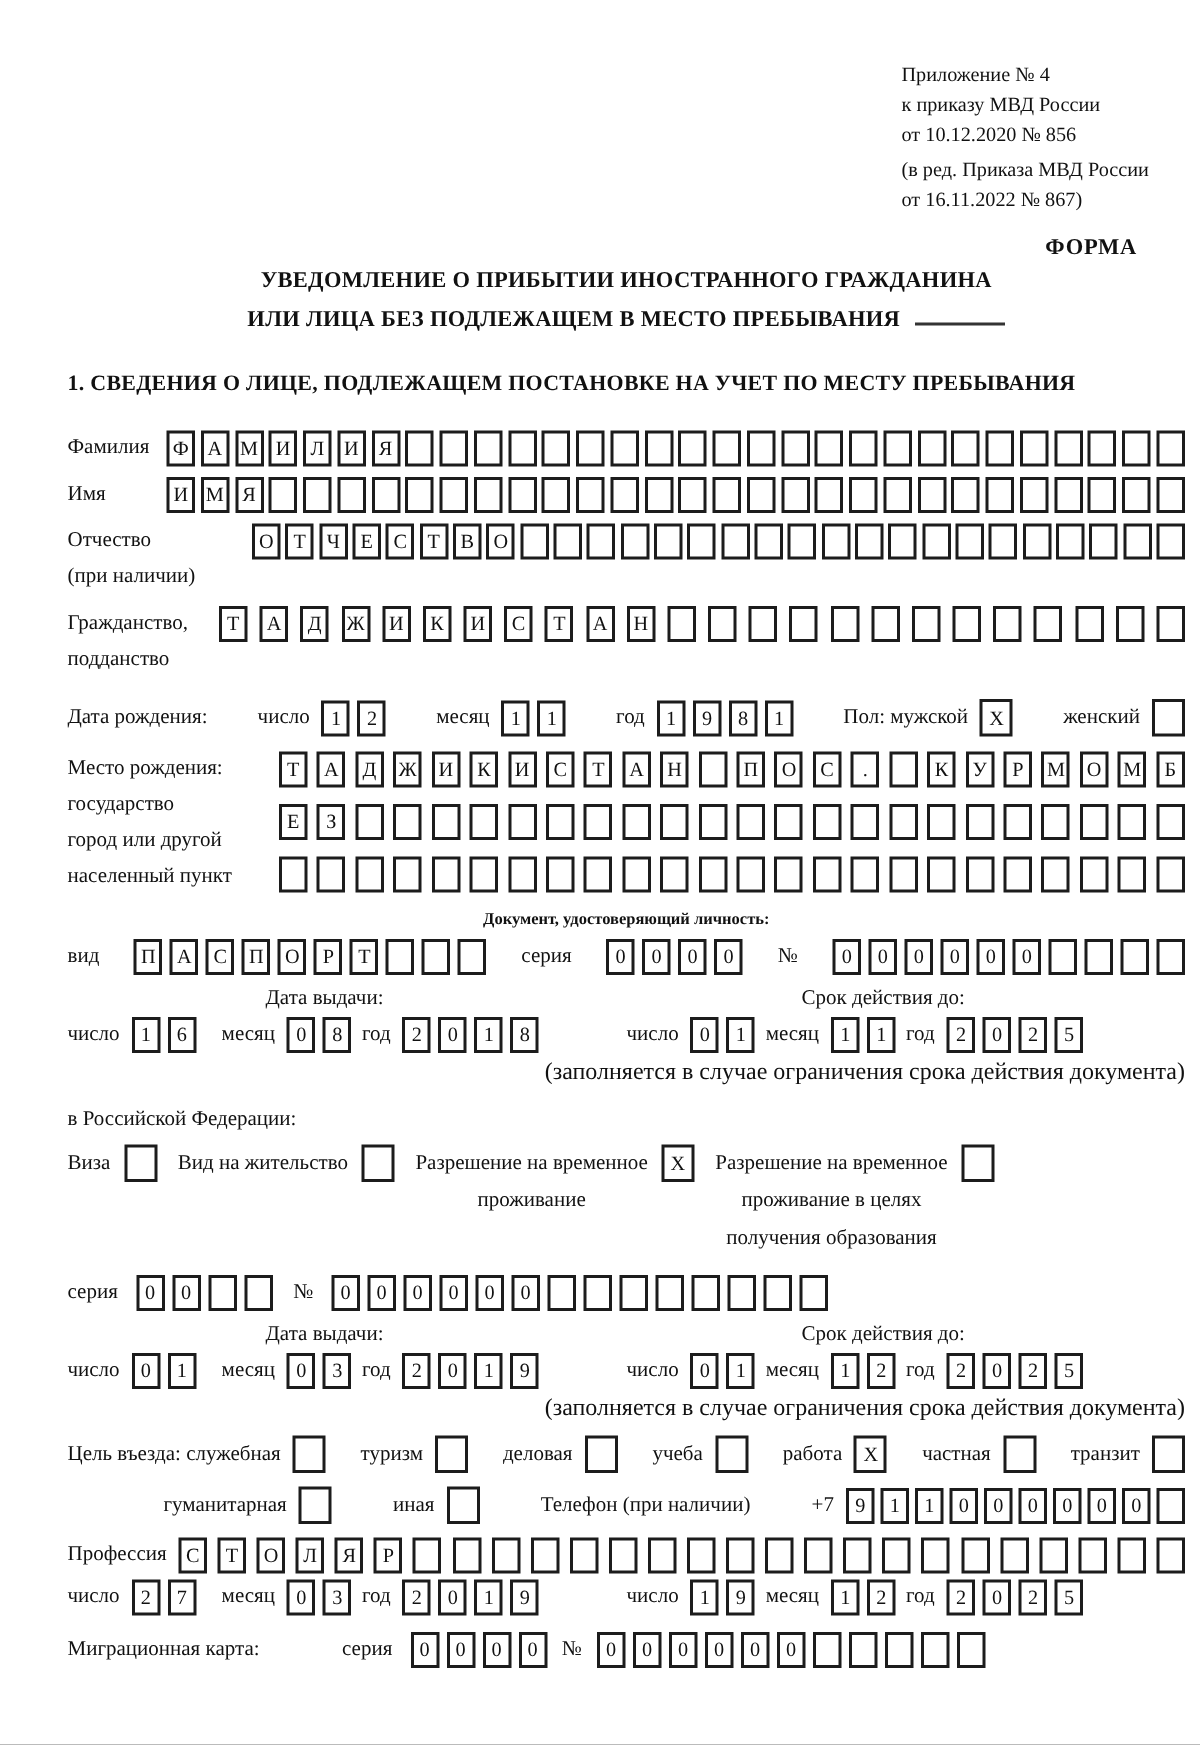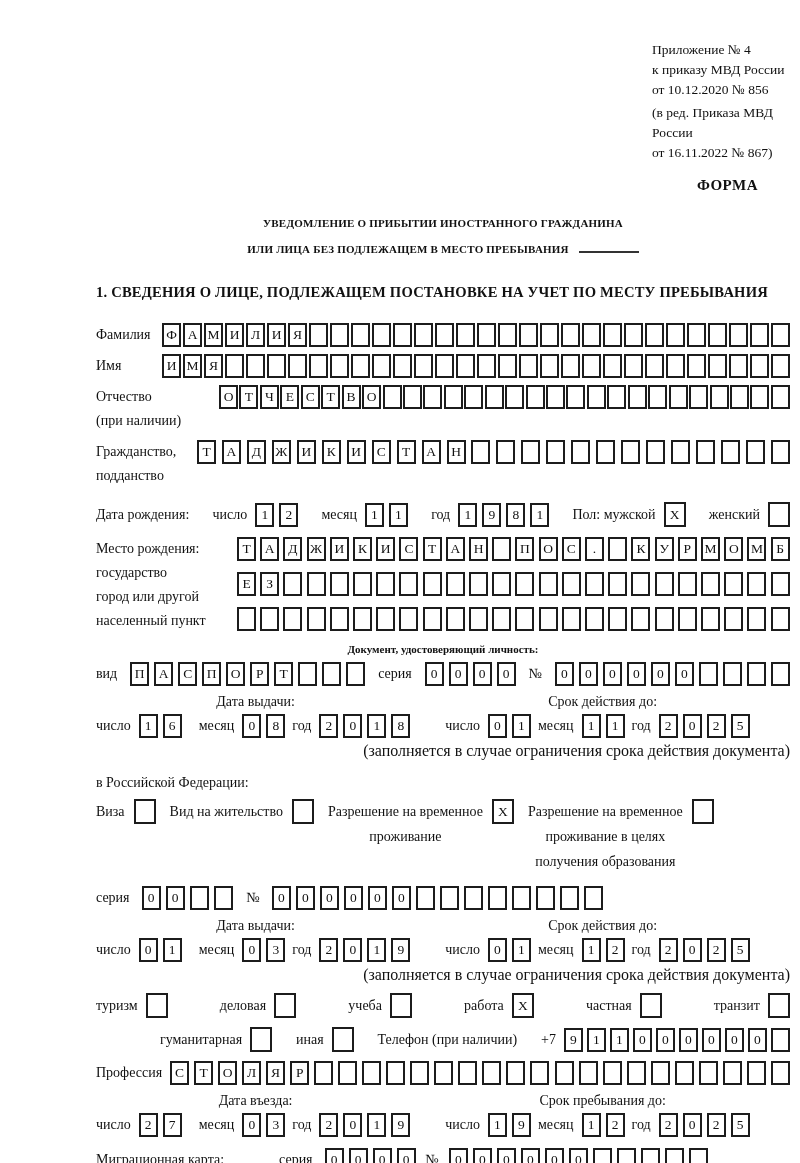--- a/index.html
+++ b/index.html
@@ -1,24 +1,24 @@
 <!DOCTYPE html>
 <html><head>
 <meta charset="utf-8">
 <style>
   html,body{margin:0;padding:0;background:#888;}
   .sheet{
     width:800px;height:1163px;background:#ffffff;color:#111;
     font-family:"Liberation Serif","DejaVu Serif",serif;font-size:14px;
-    box-sizing:border-box;padding:40px 10px 16px 96px;overflow:hidden;position:relative;
+    box-sizing:border-box;padding:40px 10px 16px 45px;overflow:hidden;position:relative;
   }
   .ref{margin-left:556px;font-size:13.5px;line-height:20px;}
   .ref .grp2{margin-top:3px;}
   .forma{font-weight:bold;font-size:15px;text-align:right;padding-right:32px;margin-top:14px;letter-spacing:.5px;}
-  .title{text-align:center;font-weight:bold;font-size:11px;line-height:26px;margin-top:16px;letter-spacing:.2px;}
+  .title{text-align:center;font-weight:bold;font-size:15px;line-height:26px;letter-spacing:.2px;}
   .uline{display:inline-block;width:60px;border-bottom:2px solid #333;height:2px;margin-left:10px;}
   .sec1{font-weight:bold;font-size:14.6px;margin-top:22px;letter-spacing:.2px;}
   .row{display:flex;align-items:center;margin-top:7px;}
   .rowtop{display:flex;align-items:flex-start;margin-top:7px;}
   .lbl{white-space:nowrap;}
   .w66{width:66px;flex:0 0 66px;}
   .w123{width:123px;flex:0 0 123px;}
   .w101{width:101px;flex:0 0 101px;}
   .w141{width:141px;flex:0 0 141px;}
   .lines{line-height:24px;}
@@ -529,20 +529,26 @@
           <span class="box">0</span>
           <span class="box">2</span>
           <span class="box">5</span>
         </span>
     </span>
   </div>
   <div class="note">(заполняется в случае ограничения срока действия документа)</div>
 
   <div class="row spread" style="margin-top:9px;">
     <span class="pair">
+        <span class="lbl">Цель въезда: служебная</span>
+      <span class="boxgroup">
+          <span class="box cbox"></span>
+        </span>
+      </span>
+    <span class="pair">
         <span class="lbl">туризм</span>
       <span class="boxgroup">
           <span class="box cbox"></span>
         </span>
       </span>
     <span class="pair">
         <span class="lbl">деловая</span>
       <span class="boxgroup">
           <span class="box cbox"></span>
         </span>
@@ -629,24 +635,20 @@
         <span class="box"></span>
         <span class="box"></span>
         <span class="box"></span>
         <span class="box"></span>
         <span class="box"></span>
         <span class="box"></span>
         <span class="box"></span>
       </span>
   </div>
 
-  <div class="datehead">
-    <span class="dh-left">Дата въезда:</span>
-    <span class="dh-right">Срок пребывания до:</span>
-  </div>
   <div class="daterow">
     <span class="dg dr-left">
       <span class="lbl">число</span>
       <span class="boxgroup">
           <span class="box">2</span>
           <span class="box">7</span>
         </span>
       <span class="lbl" style="margin-left:10px;">месяц</span>
       <span class="boxgroup">
           <span class="box">0</span>

